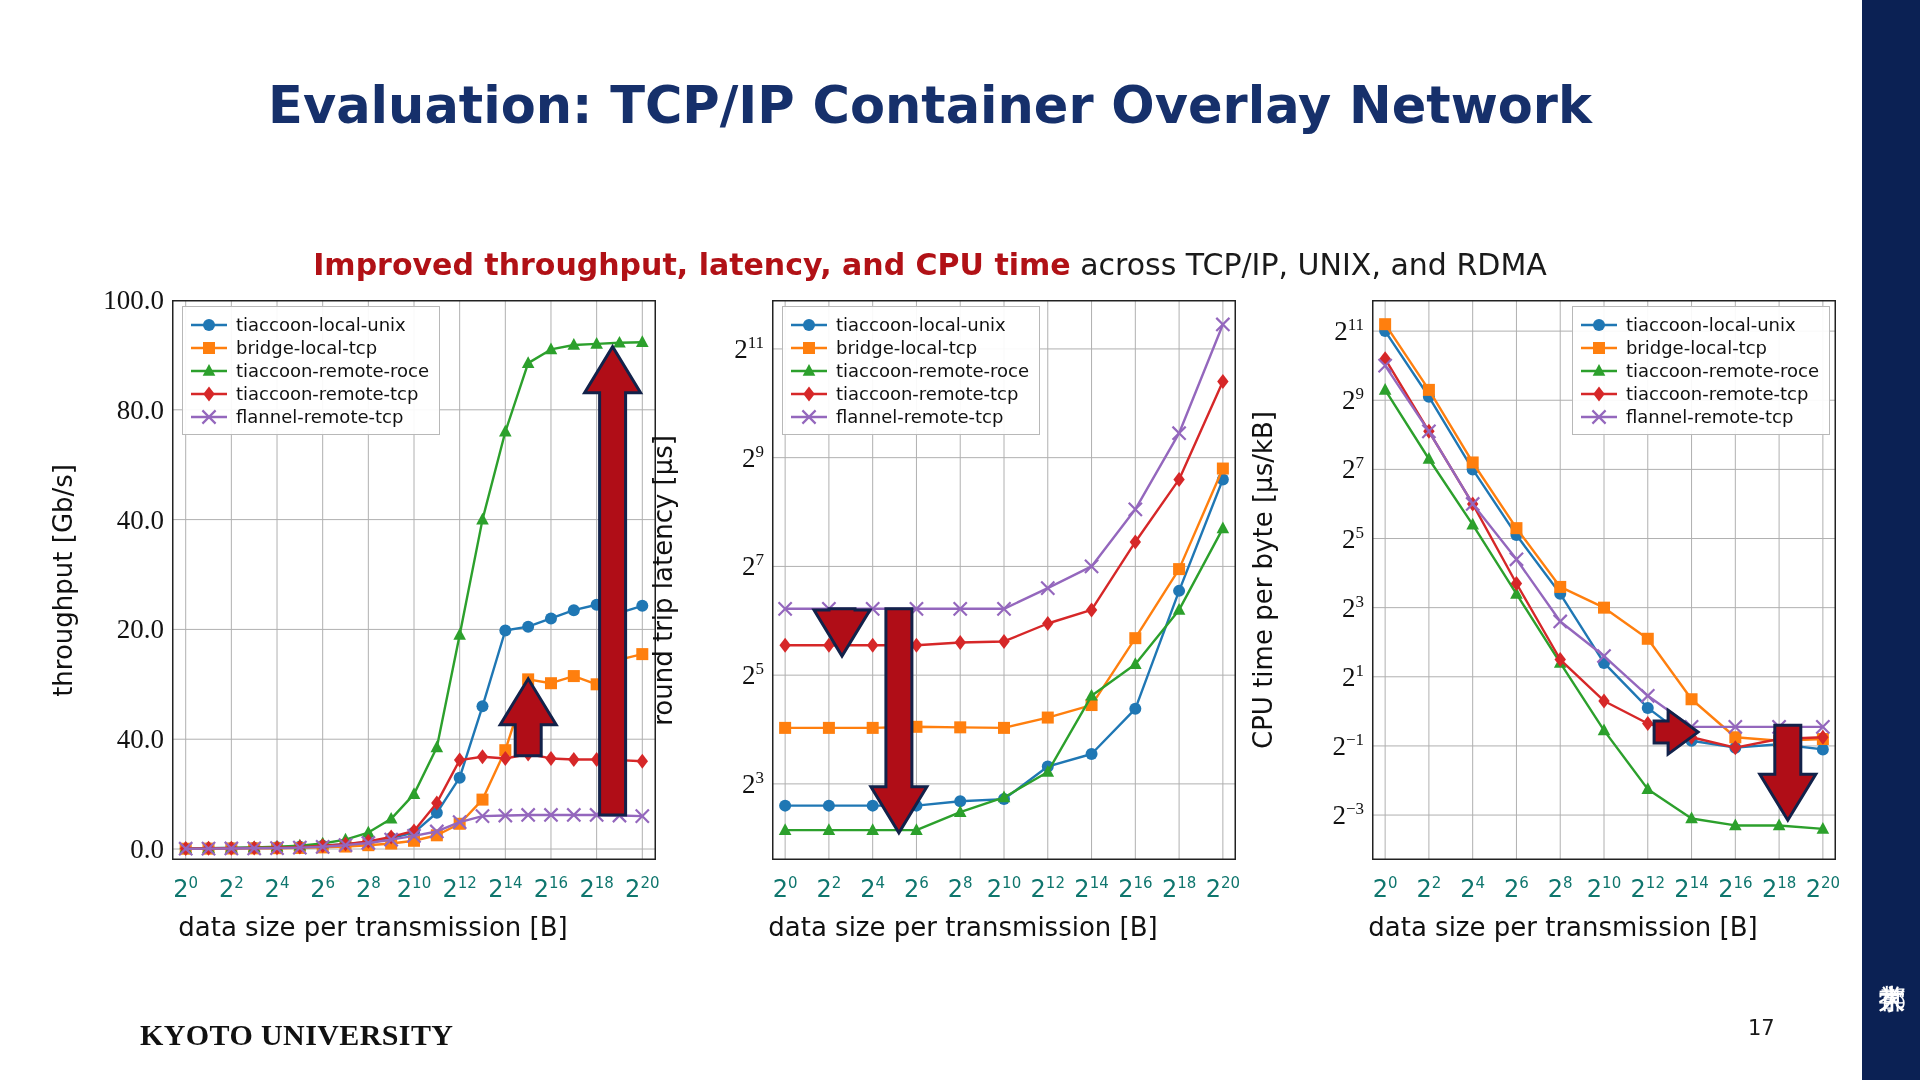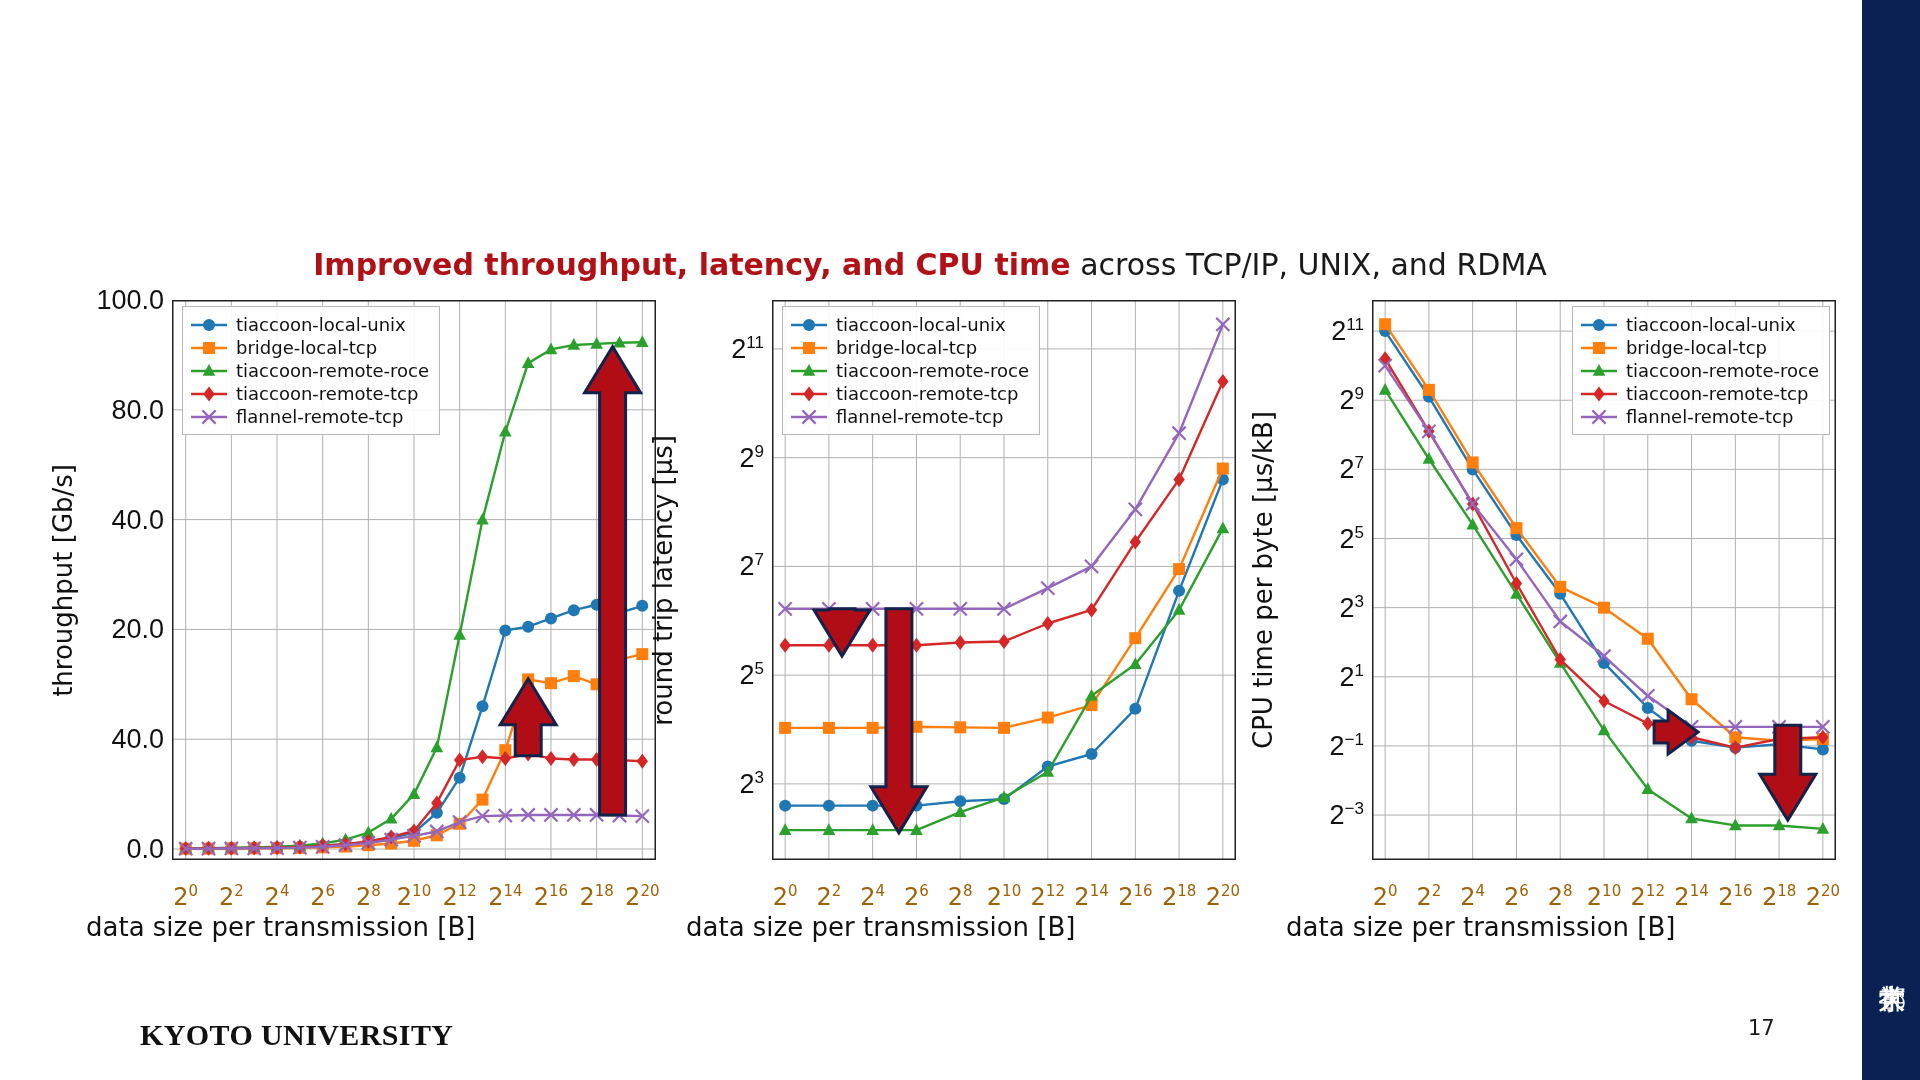--- a/index.html
+++ b/index.html
@@ -81,56 +81,57 @@
   .ylabel span {
     writing-mode: vertical-rl; transform: rotate(180deg);
     font-size: 26px; color: #111; white-space: nowrap;
     font-family: "DejaVu Sans", "Liberation Sans", sans-serif;
   }
   .plotwrap { position: absolute; left: 46px; top: 0; right: 0; height: 600px; }
   .yticks { position: absolute; left: 0; top: 0; width: 86px; height: 560px; }
   .ytick {
     position: absolute; right: 8px; transform: translateY(-50%);
     font-size: 27px; color: #111; white-space: nowrap; text-align: right;
-    font-family: Liberation Sans, sans-serif;
+    font-family: Liberation Serif, serif;
   }
   .ytick sup { font-size: 17px; vertical-align: super; }
   .plot { position: absolute; left: 86px; top: 0; right: 4px; height: 560px; }
   .plot svg { display: block; width: 100%; height: 100%; }
 
   .xticks { position: absolute; left: 86px; right: 4px; top: 566px; height: 40px; }
   .xtick {
-    position: absolute; top: 16px; transform: translateX(-50%);
-    font-size: 24px; color: #a16207; white-space: nowrap;
+    position: absolute; top: 8px; transform: translateX(-50%);
+    font-size: 24px; color: #0f766e; white-space: nowrap;
     font-family: "DejaVu Sans", "Liberation Sans", sans-serif;
   }
   .xtick sup { font-size: 15px; vertical-align: super; }
   .xlabel {
     position: absolute; left: 46px; right: 0; top: 612px;
-    font-size: 26px; color: #111;
+    text-align: center; font-size: 26px; color: #111;
     font-family: "DejaVu Sans", "Liberation Sans", sans-serif;
   }
   .legend-box {
     position: absolute; background: rgba(255,255,255,0.92);
     border: 1px solid #b8b8b8; padding: 6px 10px 6px 6px;
   }
   .legend-row { display: flex; align-items: center; height: 23px; }
   .legend-row svg { margin-right: 7px; flex: none; }
   .legend-row span {
     font-size: 18px; color: #111; white-space: nowrap;
     font-family: "DejaVu Sans", "Liberation Sans", sans-serif;
   }
 </style>
 </head>
 <body>
 
 <div class="slide">
 
 
   <div class="title">
+    <div>Evaluation: TCP/IP Container Overlay Network</div>
   </div>
 
   <div class="subtitle">
     <span class="hl">Improved throughput, latency, and CPU time</span><span> across TCP/IP, UNIX, and RDMA</span>
   </div>
 
   <div class="charts">
     <div class="chart" id="chart-0">
         <div class="ylabel">
           <span>throughput [Gb/s]</span>

